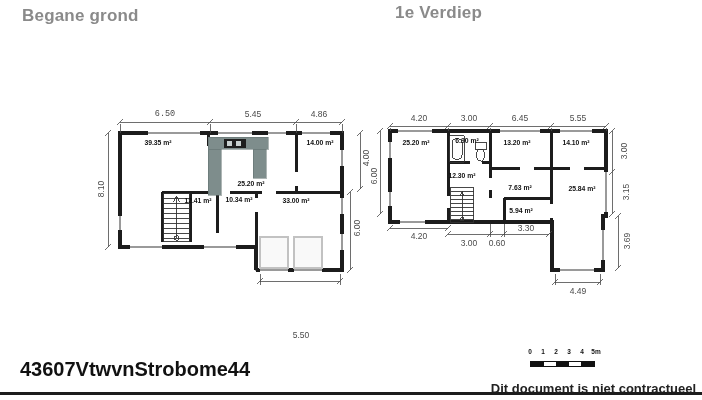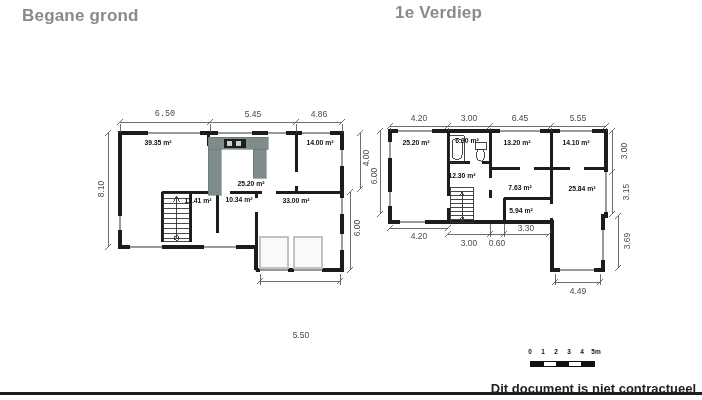--- a/index.html
+++ b/index.html
@@ -173,20 +173,21 @@
 
   <span class="room" style="left:416px;top:142px;">25.20 m²</span>
   <span class="room" style="left:467px;top:140px;">6.90 m²</span>
   <span class="room" style="left:462px;top:175px;">12.30 m²</span>
   <span class="room" style="left:517px;top:142px;">13.20 m²</span>
   <span class="room" style="left:576px;top:142px;">14.10 m²</span>
   <span class="room" style="left:520px;top:187px;">7.63 m²</span>
   <span class="room" style="left:521px;top:210px;">5.94 m²</span>
   <span class="room" style="left:582px;top:188px;">25.84 m²</span>
 
+  <span class="ref">43607VtwvnStrobome44</span>
 
   <span class="scalenum" style="left:530px;">0</span>
   <span class="scalenum" style="left:543px;">1</span>
   <span class="scalenum" style="left:556px;">2</span>
   <span class="scalenum" style="left:569px;">3</span>
   <span class="scalenum" style="left:582px;">4</span>
   <span class="scalenum" style="left:596px;">5m</span>
 
   <div class="scalebar">
     <div class="seg dark"></div>

